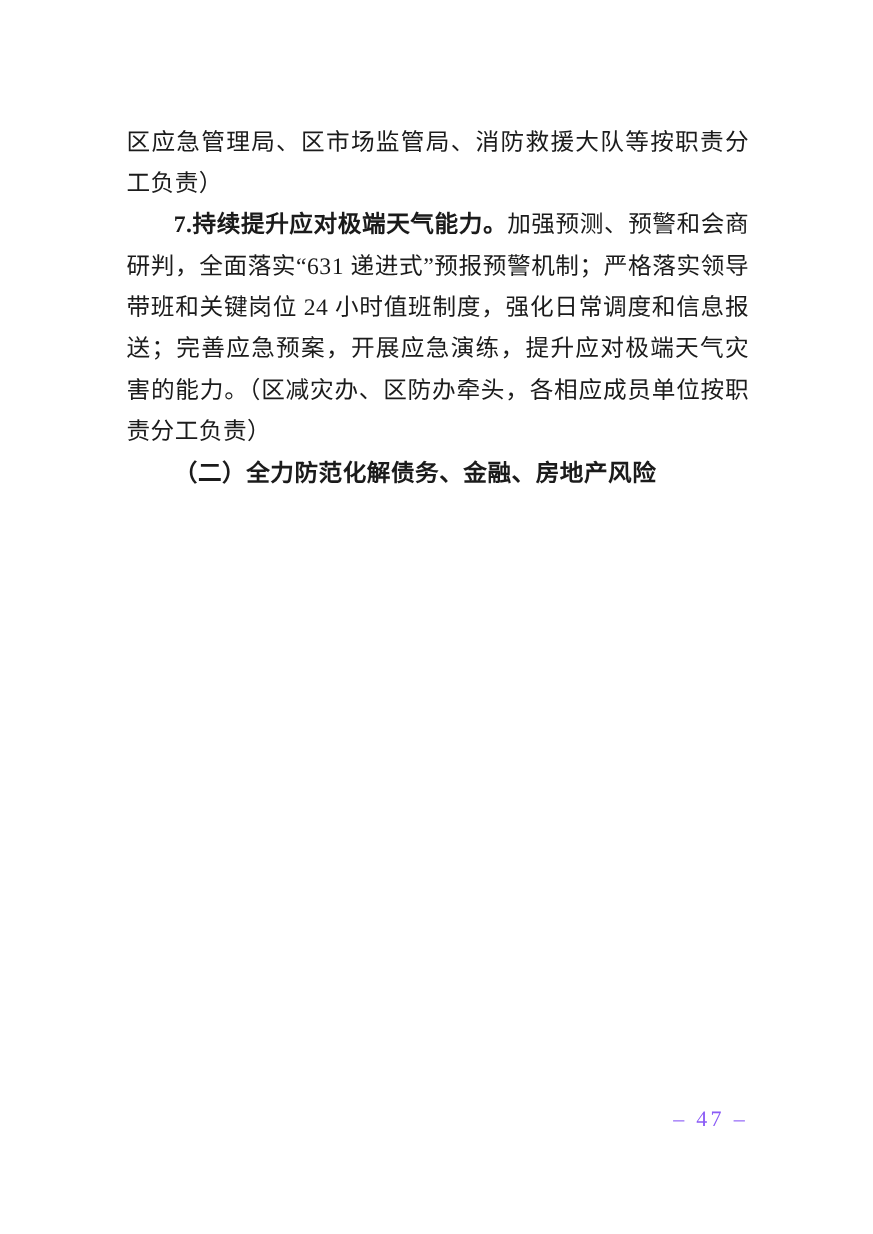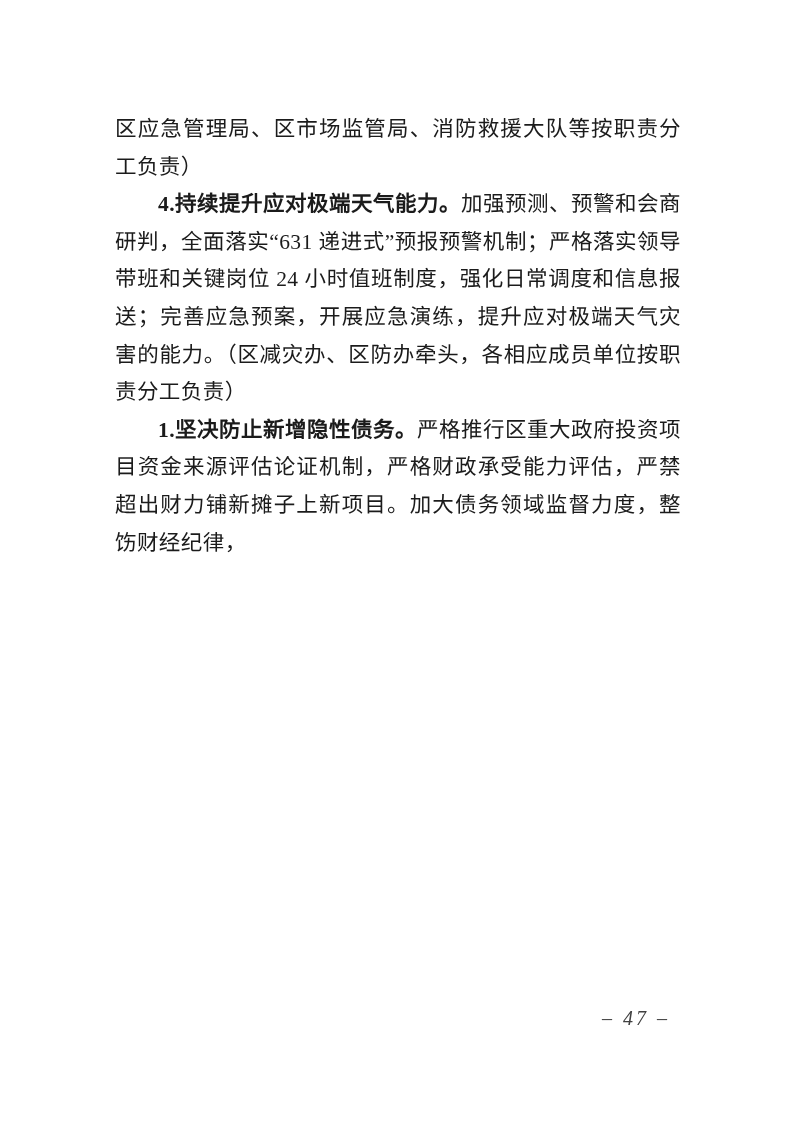--- a/index.html
+++ b/index.html
@@ -36,45 +36,44 @@
   }
   .lead {
     font-weight: bold;
   }
   .para.heading {
     font-weight: bold;
   }
   .page-number {
     position: absolute;
     top: 1007px;
-    right: 124px;
+    right: 114px;
     font-size: 20px;
     letter-spacing: 3px;
-    color: #404040;
+    color: #8b5cf6;
     white-space: nowrap;
-    font-style: italic;
   }
 </style>
 </head>
 <body>
 
 <div class="page">
   <div class="text-block">
 
     <p class="para no-indent">
       <span>区应急管理局、区市场监管局、消防救援大队等按职责分工负责）</span>
     </p>
 
 
 
     <p class="para">
-      <span class="lead">4.持续提升应对极端天气能力。</span><span>加强预测、预警和会商研判，全面落实“631 递进式”预报预警机制；严格落实领导带班和关键岗位 24 小时值班制度，强化日常调度和信息报送；完善应急预案，开展应急演练，提升应对极端天气灾害的能力。（区减灾办、区防办牵头，各相应成员单位按职责分工负责）</span>
+      <span class="lead">7.持续提升应对极端天气能力。</span><span>加强预测、预警和会商研判，全面落实“631 递进式”预报预警机制；严格落实领导带班和关键岗位 24 小时值班制度，强化日常调度和信息报送；完善应急预案，开展应急演练，提升应对极端天气灾害的能力。（区减灾办、区防办牵头，各相应成员单位按职责分工负责）</span>
     </p>
 
+    <p class="para heading">
+      <span>（二）全力防范化解债务、金融、房地产风险</span>
+    </p>
 
-    <p class="para">
-      <span class="lead">1.坚决防止新增隐性债务。</span><span>严格推行区重大政府投资项目资金来源评估论证机制，严格财政承受能力评估，严禁超出财力铺新摊子上新项目。加大债务领域监督力度，整饬财经纪律，</span>
-    </p>
 
   </div>
 
   <div class="page-number">– 47 –</div>
 </div>
 
 </body></html>

